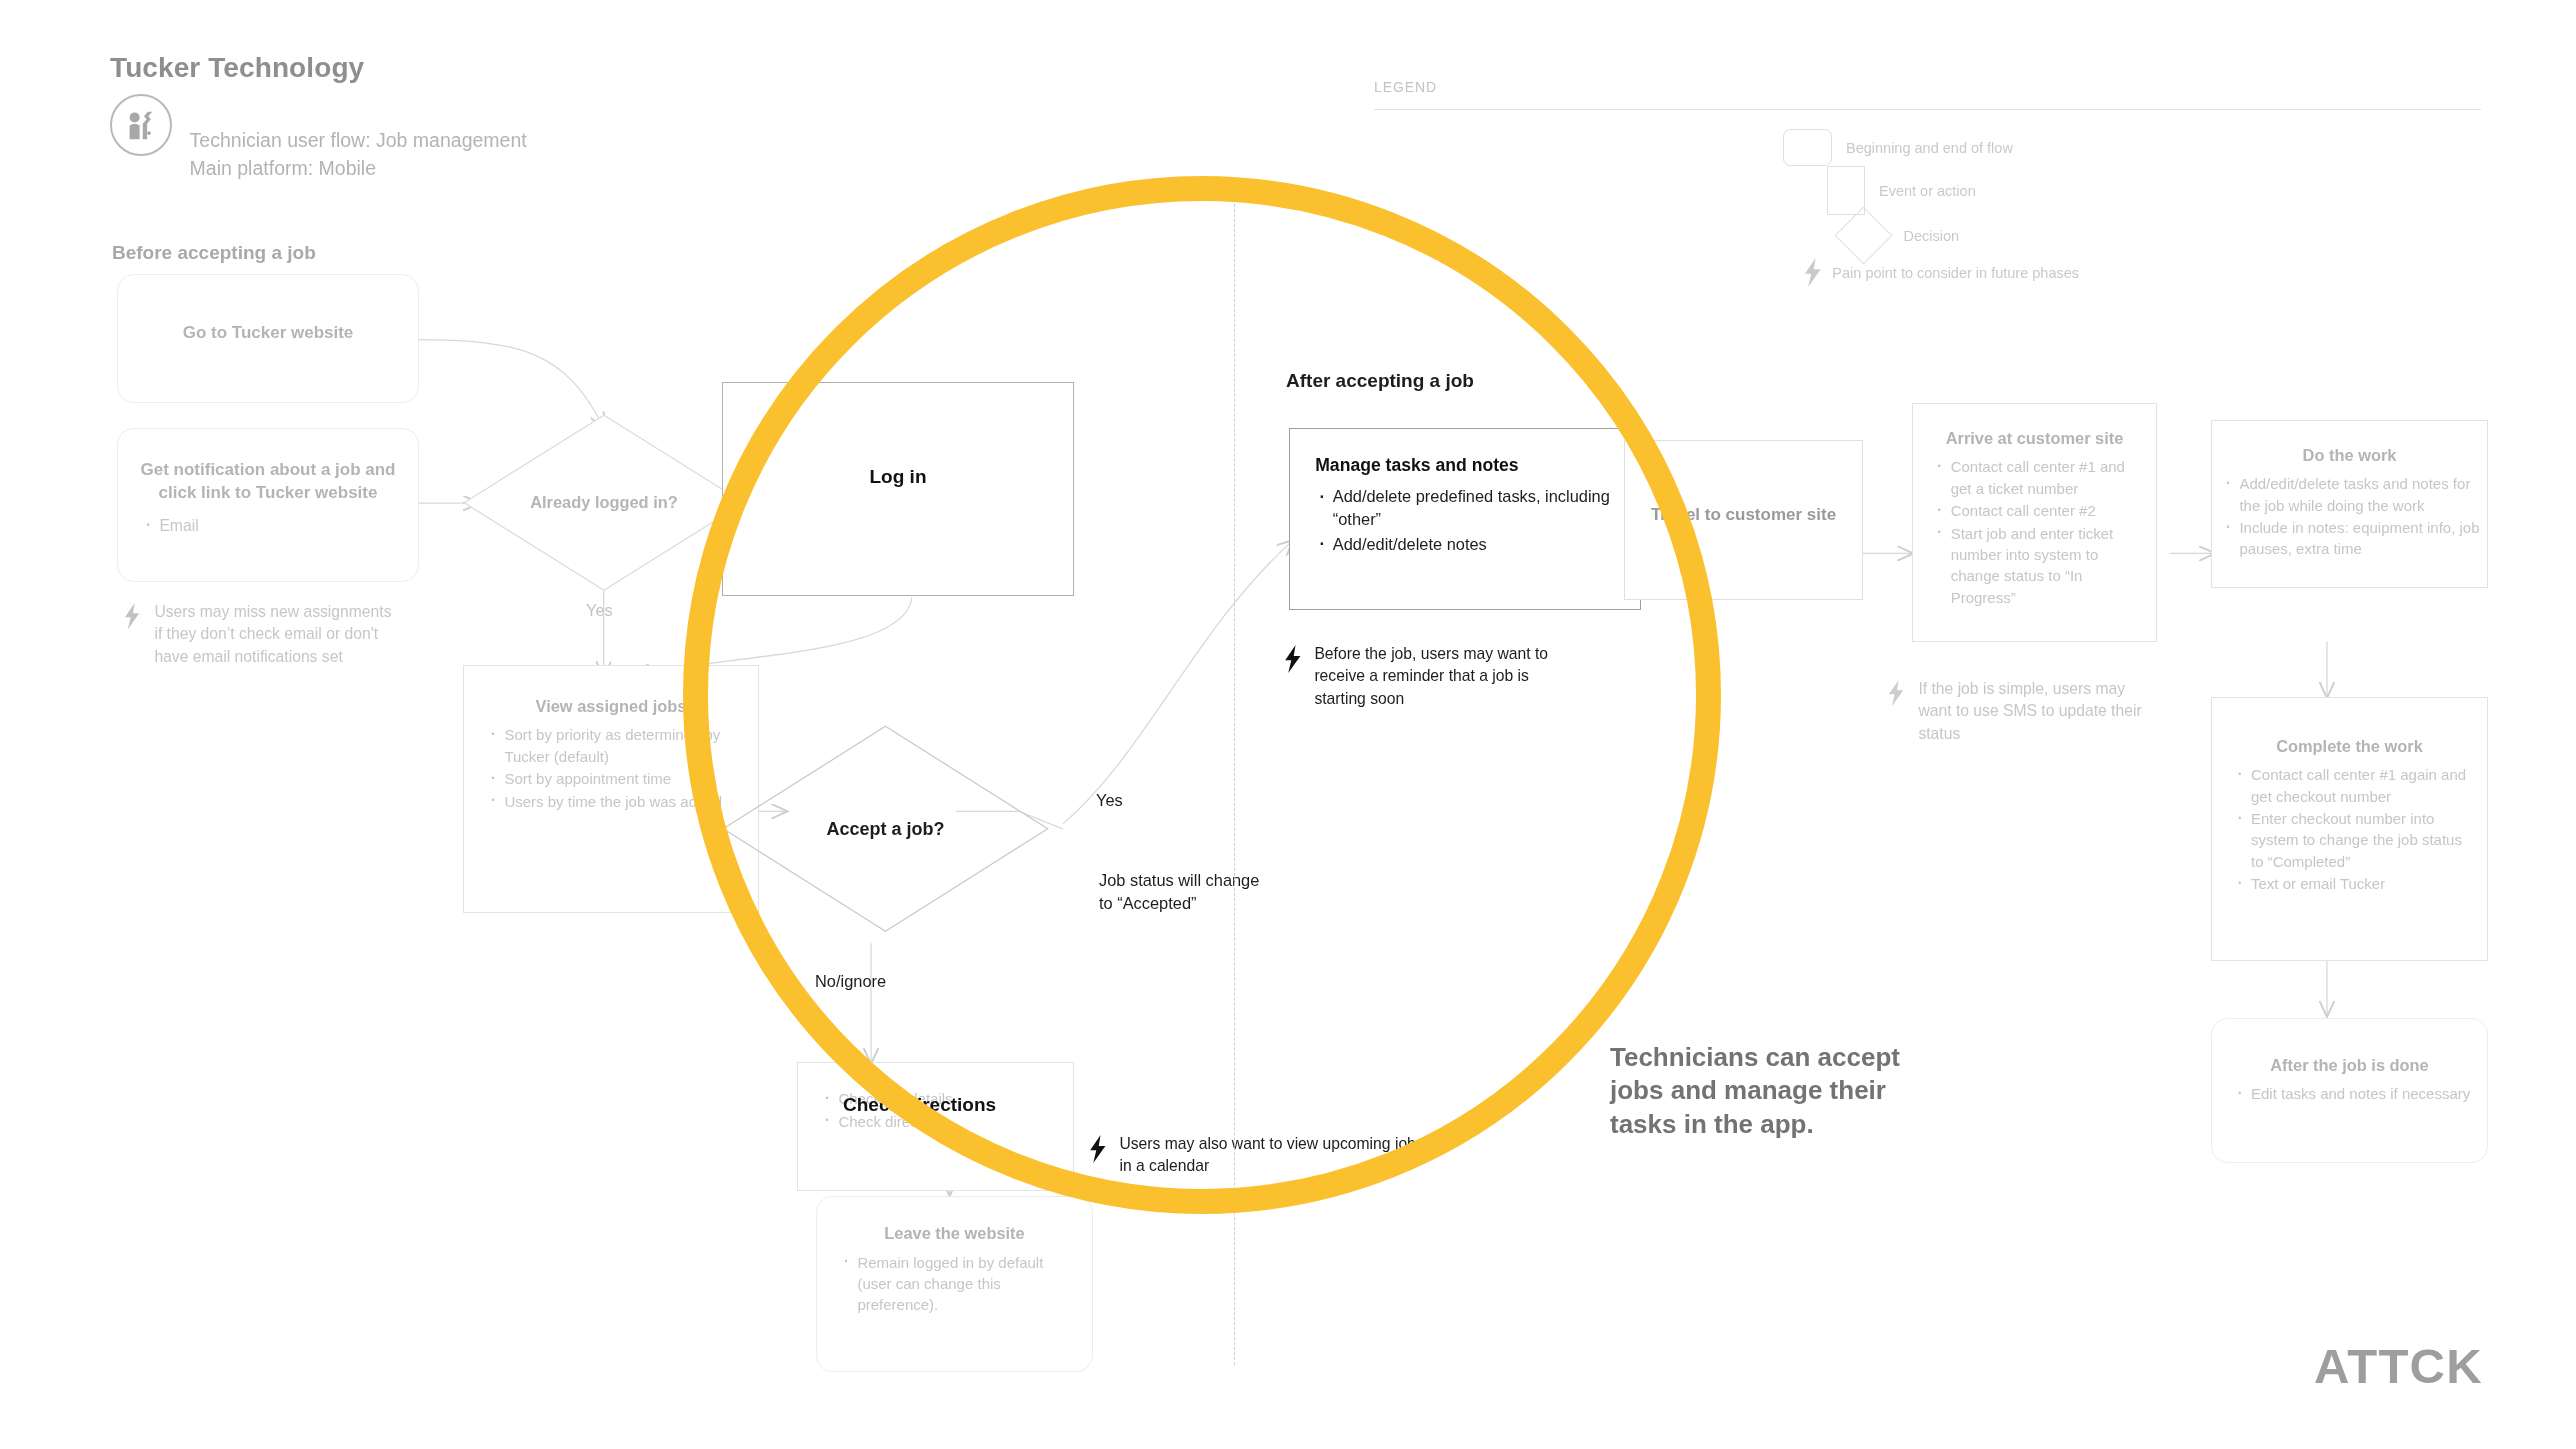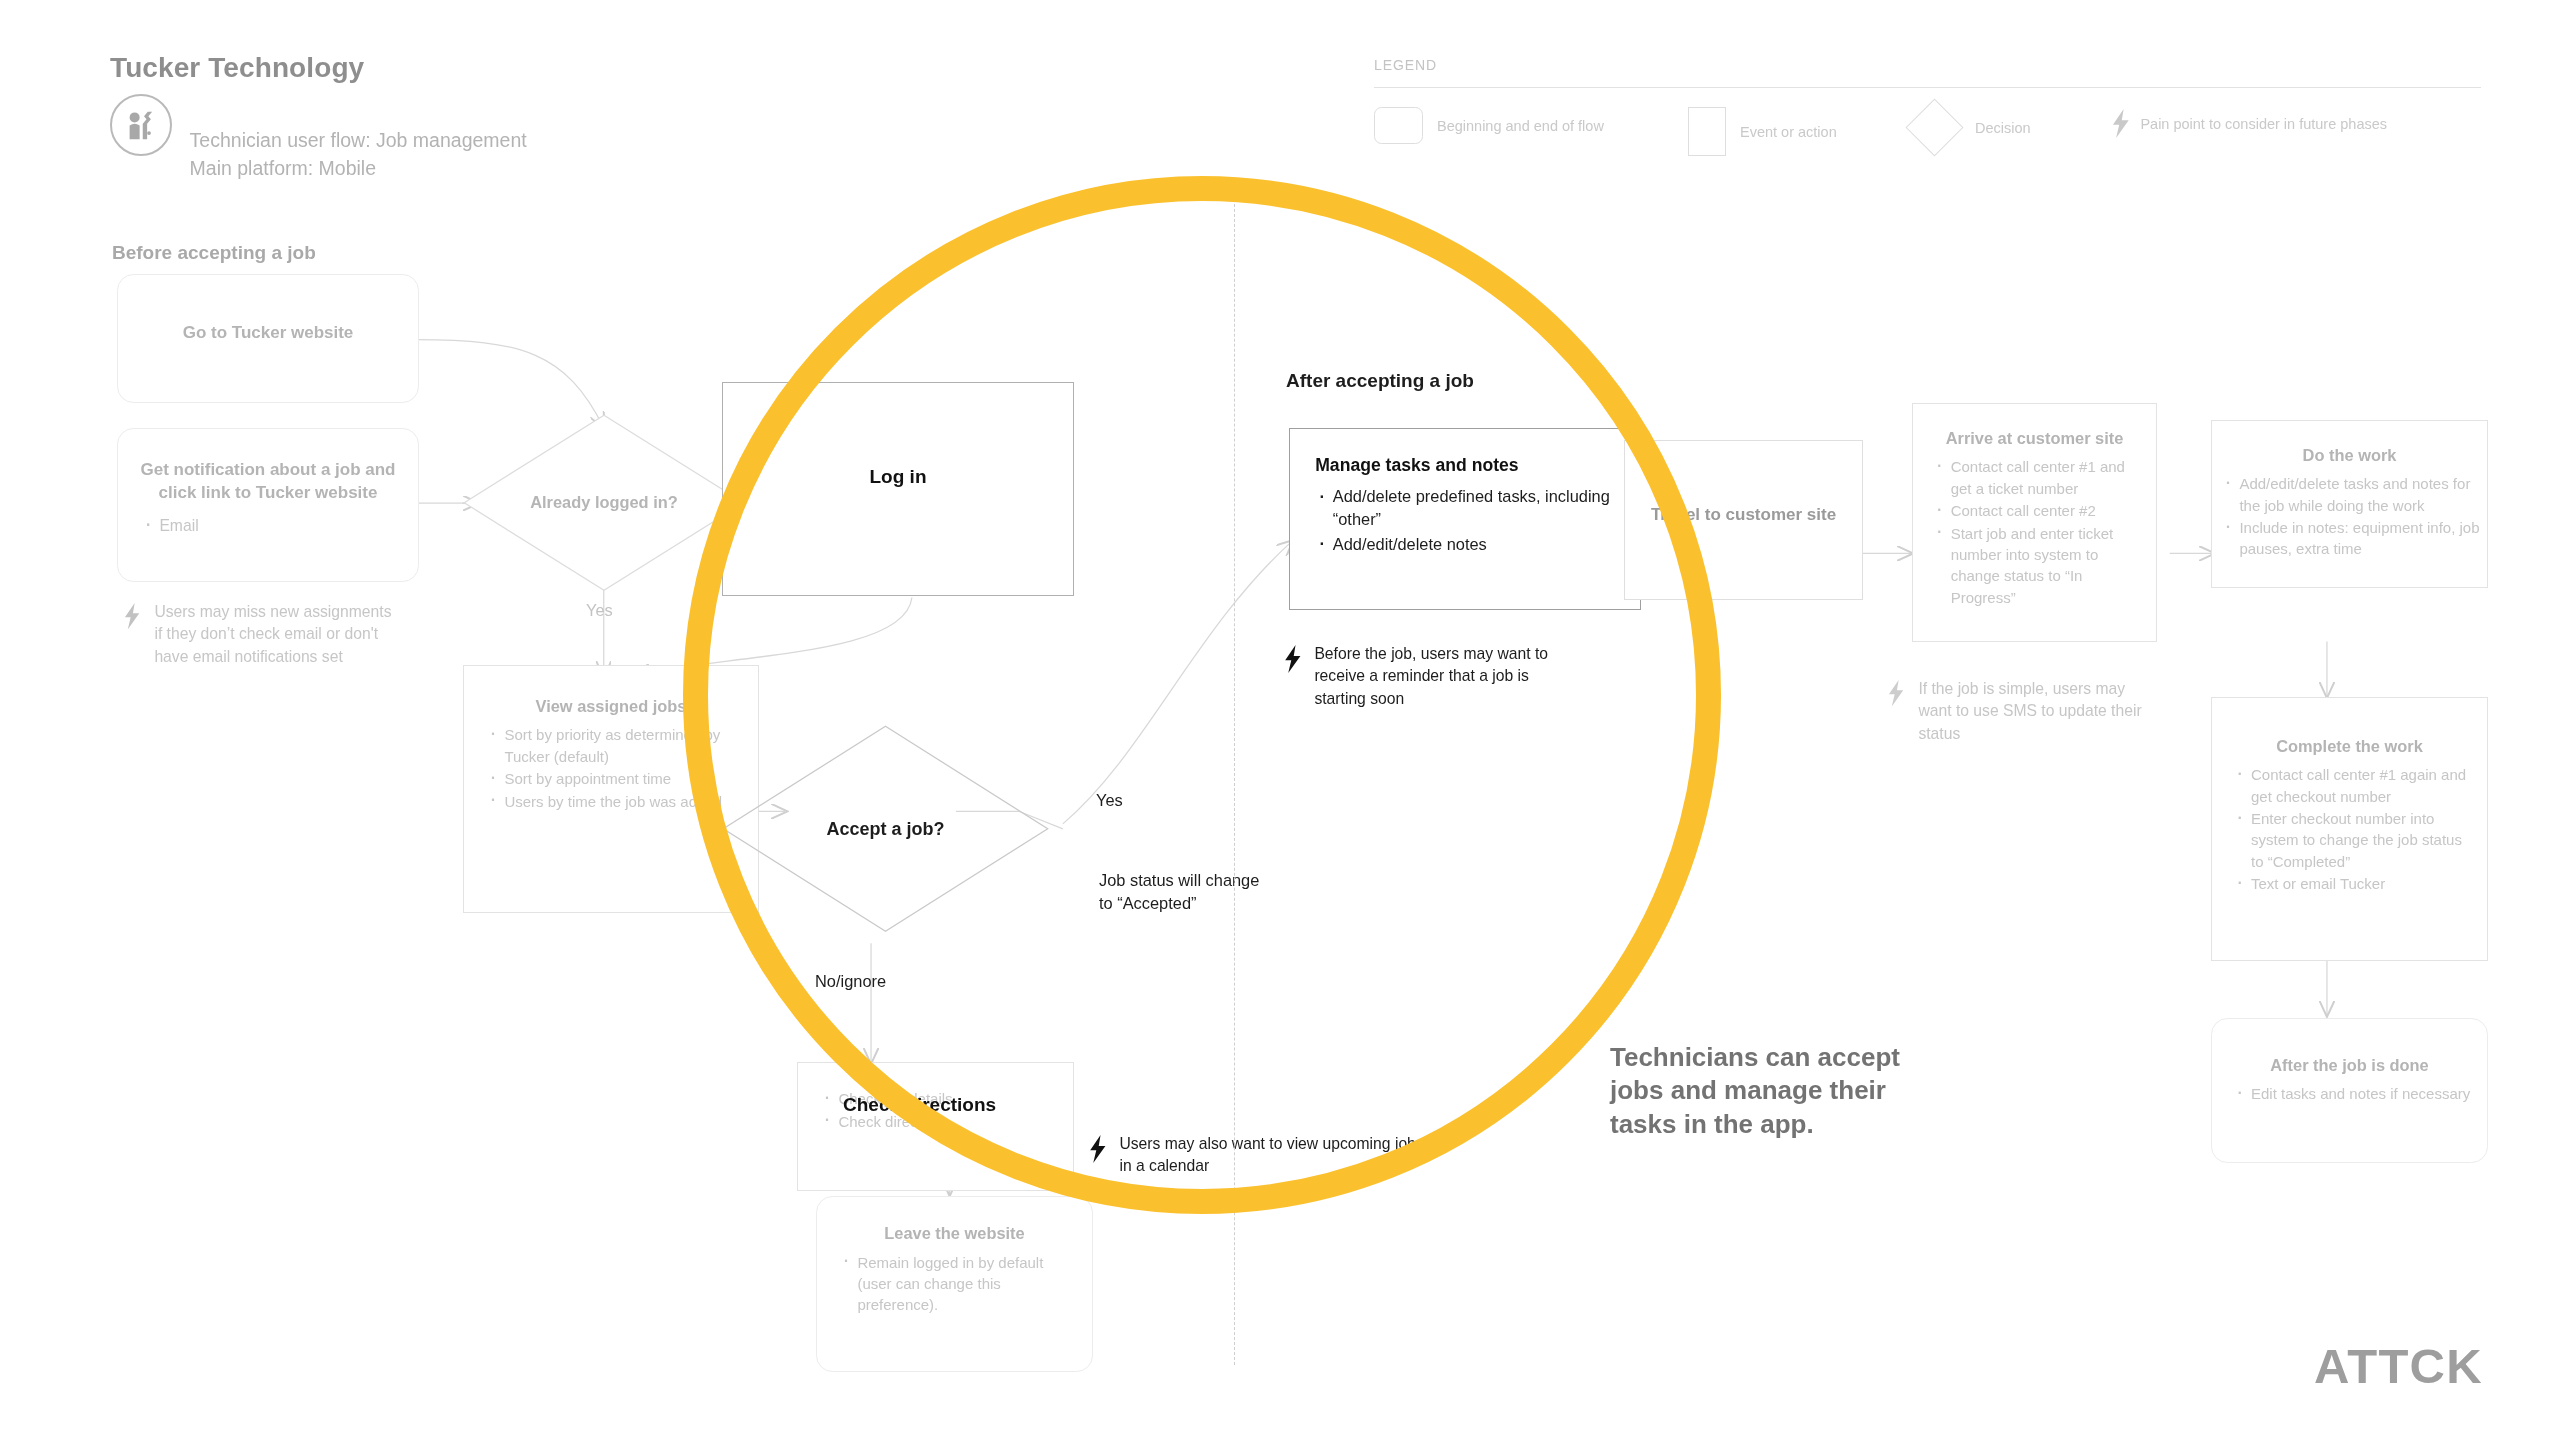--- a/index.html
+++ b/index.html
@@ -13,23 +13,23 @@
 
   
   #brand-title{left:110px;top:52px;font-size:28px;font-weight:bold;color:#8e8e8e;letter-spacing:0.1px;}
   #brand-row{left:110px;top:94px;display:flex;align-items:flex-start;gap:17.6px;}
   #logo-mark{width:58px;height:58px;border:2.5px solid #b9b9b9;border-radius:50%;
              display:flex;align-items:center;justify-content:center;flex:none;}
   #brand-sub{font-size:19.5px;line-height:1.42;color:#b3b3b3;padding-top:5px;margin-top:28px;}
 
   
   #legend{left:1374px;top:57px;width:1132px;}
-  #legend-title{font-size:14px;letter-spacing:0.9px;color:#c3c3c3;}
+  #legend-title{font-size:14px;letter-spacing:0.9px;color:#c3c3c3;margin-top:22px;}
   #legend-rule{margin-top:14px;height:1.3px;background:#e2e2e2;width:1107px;}
-  #legend-items{margin-top:19px;display:flex;align-items:flex-start;}
+  #legend-items{margin-top:19px;display:flex;align-items:center;flex-direction:column;}
   .leg{display:flex;align-items:center;}
   .leg-label{font-size:14.5px;color:#c9c9c9;margin-left:14px;white-space:nowrap;}
   .sw-round{width:47px;height:35px;border:1.3px solid #dedede;border-radius:7.5px;flex:none;}
   .sw-rect{width:36px;height:47px;border:1.3px solid #dedede;flex:none;}
   .sw-diamond{width:39px;height:39px;border:1.3px solid #dedede;transform:rotate(45deg);flex:none;}
   .sw-bolt{width:22.6px;height:33px;flex:none;display:flex;align-items:center;justify-content:center;}
 
   
   .sec-head{font-size:19px;font-weight:bold;color:#a9a9a9;}
   #sec-before{left:112px;top:242px;}

